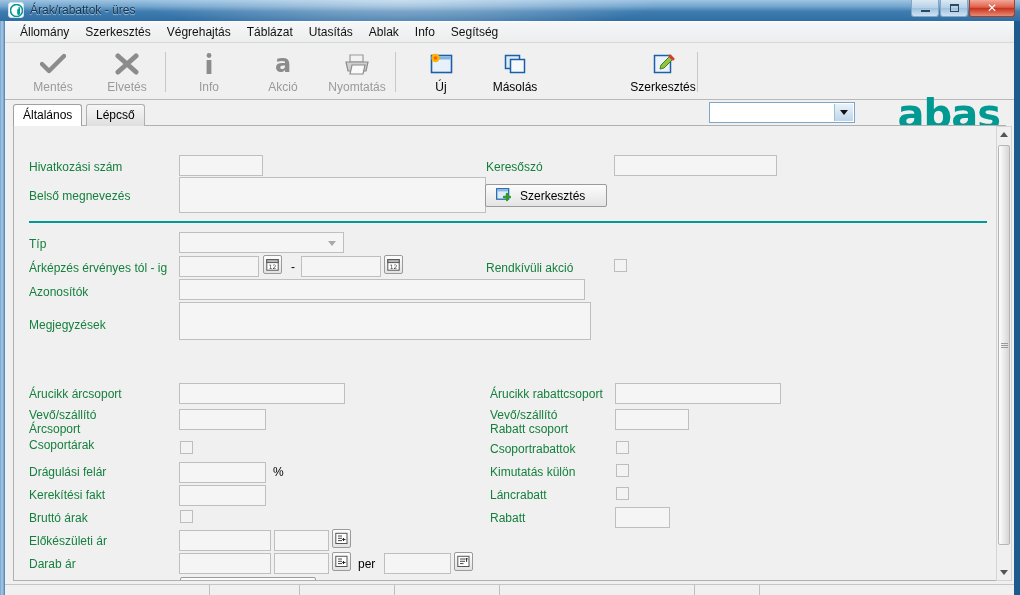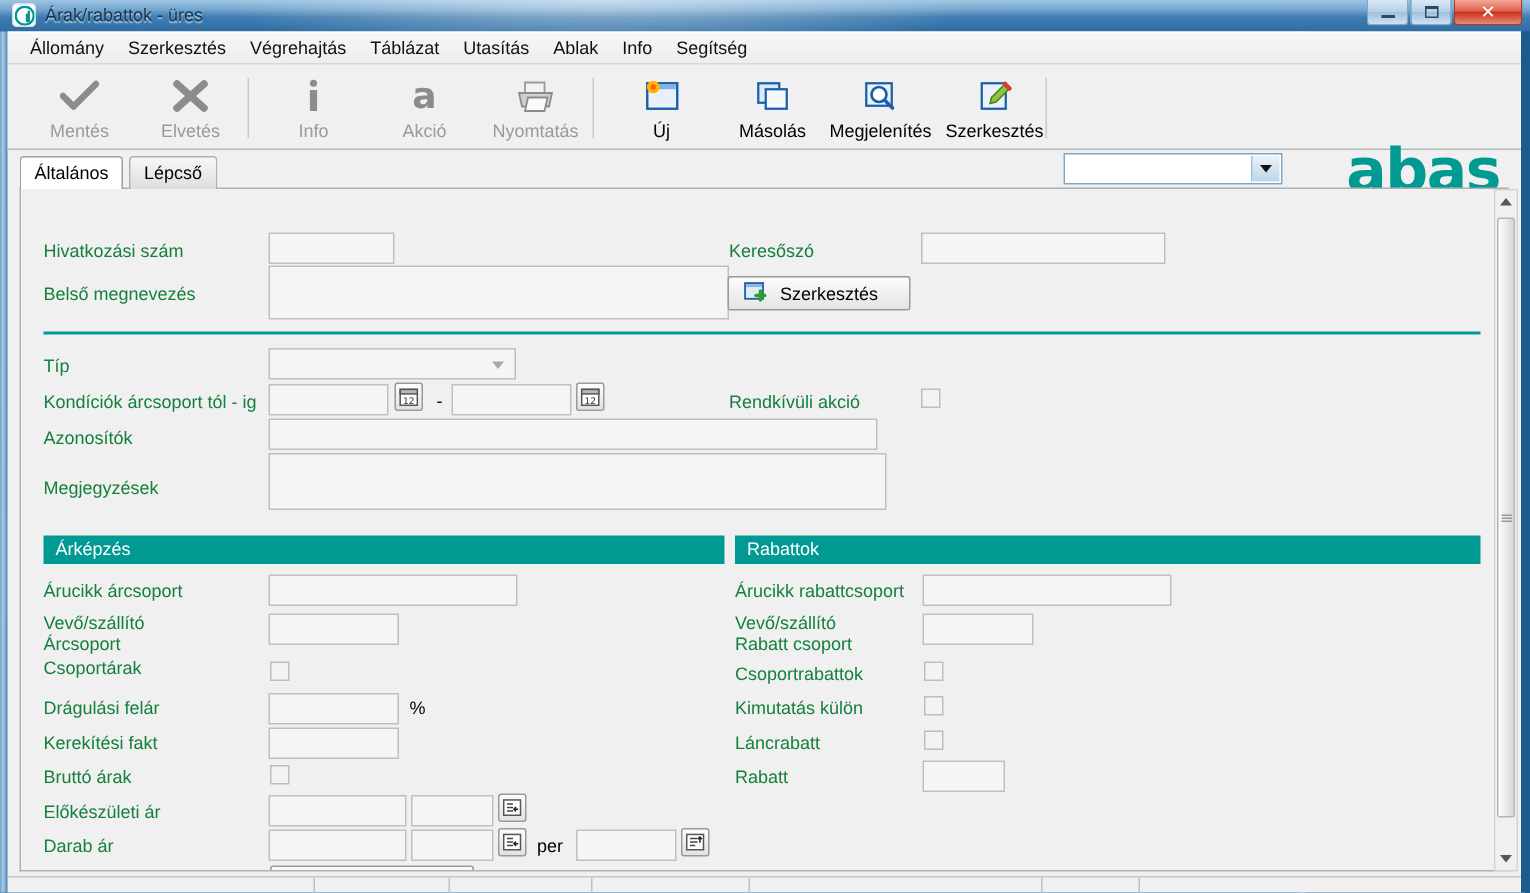--- a/index.html
+++ b/index.html
@@ -372,30 +372,20 @@
       <div class="tb-btn" style="left:474px">
         <div class="tb-ico">
           <svg width="24" height="22" viewBox="0 0 24 22">
             <rect x="2.5" y="2.5" width="14" height="13" fill="#dce9f6" stroke="#1b5fa8" stroke-width="1.5"></rect>
             <rect x="7.5" y="6.5" width="14" height="13" fill="#f4f9fd" stroke="#1b5fa8" stroke-width="1.5"></rect>
           </svg>
         </div>
         <div class="tb-lab">Másolás</div>
       </div>
 
-      <div class="tb-btn" style="left:546px">
-        <div class="tb-ico">
-          <svg width="24" height="22" viewBox="0 0 24 22">
-            <rect x="2.5" y="2.5" width="17" height="15" fill="#eaf3fb" stroke="#1b5fa8" stroke-width="1.5"></rect>
-            <circle cx="11" cy="10" r="5" fill="#ffffff" stroke="#1b5fa8" stroke-width="1.8"></circle>
-            <path d="M15 14 L20 19" stroke="#1b5fa8" stroke-width="2.4" stroke-linecap="round"></path>
-          </svg>
-        </div>
-        <div class="tb-lab">Megjelenítés</div>
-      </div>
 
       <div class="tb-btn" style="left:622px">
         <div class="tb-ico">
           <svg width="24" height="22" viewBox="0 0 24 22">
             <rect x="3.5" y="2.5" width="16" height="17" fill="#eaf3fb" stroke="#1b5fa8" stroke-width="1.5"></rect>
             <path d="M9 16 L10 12 L19 3 L22 6 L13 15 Z" fill="#8ec63f" stroke="#4e7c1a" stroke-width="1"></path>
             <path d="M19 3 L22 6" stroke="#d93a2b" stroke-width="3" stroke-linecap="round"></path>
           </svg>
         </div>
         <div class="tb-lab">Szerkesztés</div>
@@ -443,21 +433,21 @@
         <span>Szerkesztés</span>
       </div>
 
       <div class="teal-rule" style="left:15px; top:95px; width:958px;"></div>
 
       <div class="fieldlabel" style="left:15px; top:111px;">Típ</div>
       <div class="combo" style="left:165px; top:106px; width:165px;">
         <div class="tri"></div>
       </div>
 
-      <div class="fieldlabel" style="left:15px; top:135px;">Kondíciók árcsoport tól - ig</div>
+      <div class="fieldlabel" style="left:15px; top:135px;">Árképzés érvényes tól - ig</div>
       <div class="fld" style="left:165px; top:130px; width:80px;"></div>
       <div class="iconbtn" style="left:249px; top:129px;">
         <svg width="13" height="13" viewBox="0 0 13 13">
           <rect x="0.8" y="1.6" width="11.4" height="10.6" fill="#ffffff" stroke="#555" stroke-width="1"></rect>
           <rect x="0.8" y="1.6" width="11.4" height="3" fill="#b9b9b9" stroke="#555" stroke-width="1"></rect>
           <text x="6.5" y="11" font-family="DejaVu Sans, sans-serif" font-size="6" fill="#333" text-anchor="middle">12</text>
         </svg>
       </div>
       <div class="unitsym" style="left:277px; top:134px;">-</div>
       <div class="fld" style="left:287px; top:130px; width:80px;"></div>
@@ -471,22 +461,20 @@
 
       <div class="fieldlabel" style="left:472px; top:135px;">Rendkívüli akció</div>
       <div class="chk" style="left:600px; top:133px;"></div>
 
       <div class="fieldlabel" style="left:15px; top:159px;">Azonosítók</div>
       <div class="fld" style="left:165px; top:153px; width:406px;"></div>
 
       <div class="fieldlabel" style="left:15px; top:192px;">Megjegyzések</div>
       <div class="fld" style="left:165px; top:176px; width:412px; height:38px;"></div>
 
-      <div class="sect-head" style="left:15px; top:231px; width:454px;">Árképzés</div>
-      <div class="sect-head" style="left:476px; top:231px; width:497px;">Rabattok</div>
 
       <div class="fieldlabel" style="left:15px; top:261px;">Árucikk árcsoport</div>
       <div class="fld" style="left:165px; top:257px; width:166px;"></div>
 
       <div class="fieldlabel" style="left:15px; top:282px;">Vevő/szállító</div>
       <div class="fieldlabel" style="left:15px; top:296px;">Árcsoport</div>
       <div class="fld" style="left:165px; top:283px; width:87px;"></div>
 
       <div class="fieldlabel" style="left:15px; top:312px;">Csoportárak</div>
       <div class="chk" style="left:166px; top:315px;"></div>

